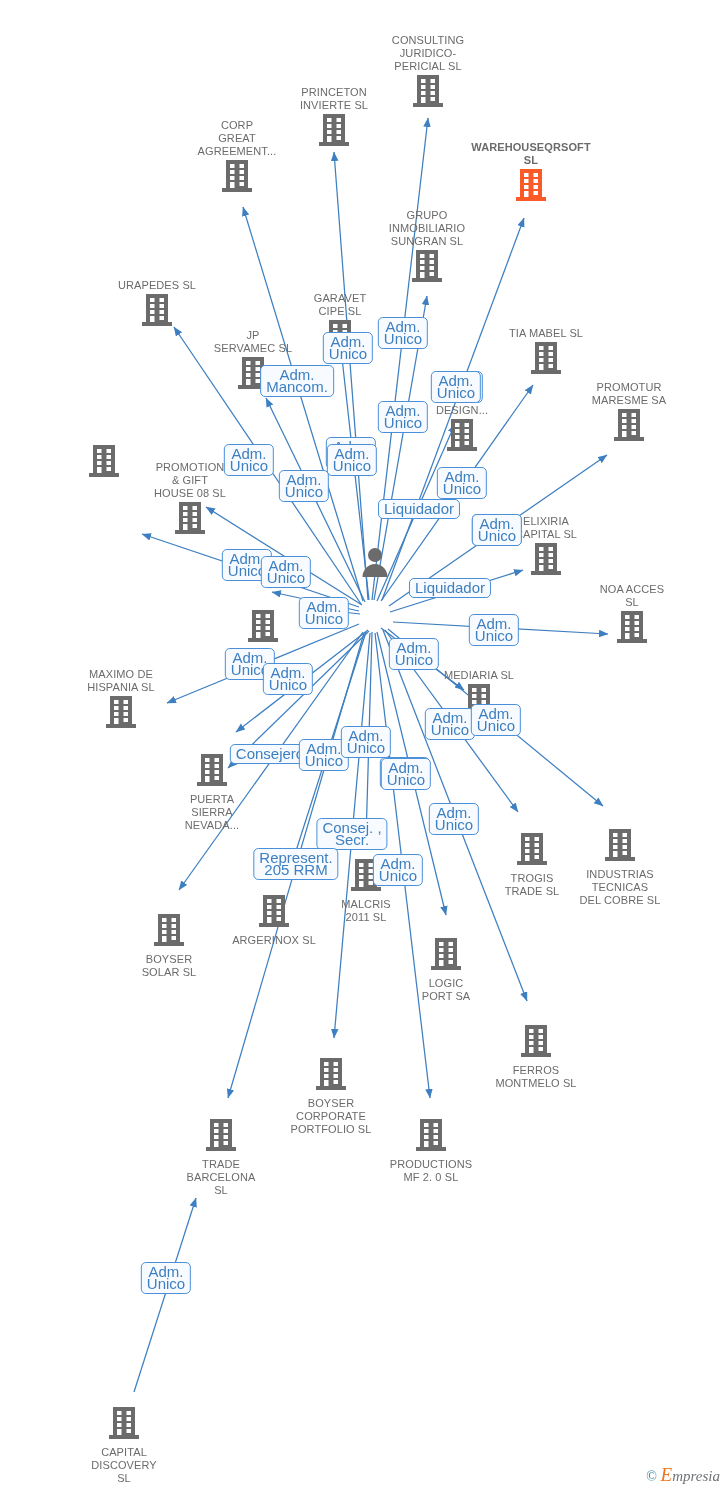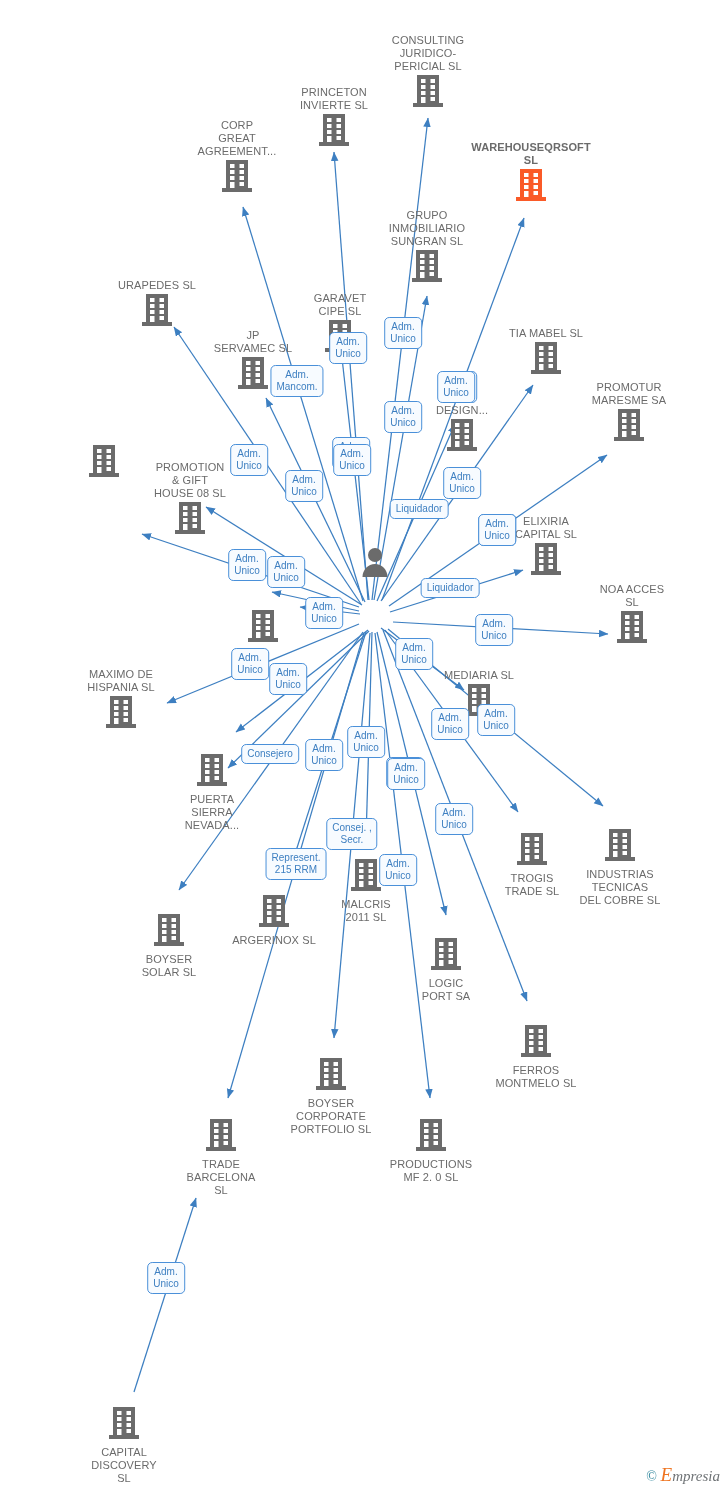--- a/index.html
+++ b/index.html
@@ -14,21 +14,21 @@
   .node .ico{display:block;margin:0 auto;}
   .node .lbl{display:block;font-size:11px;line-height:13px;color:#6b6b6b;
              letter-spacing:.1px;white-space:pre-line;}
   .node.lbl-above .lbl{margin-bottom:1px;}
   .node.lbl-below .lbl{margin-top:2px;}
   .node.focus .lbl{color:#6b6b6b;font-weight:bold;}
 
   
   .role{position:absolute;transform:translate(-50%,-50%);
         background:#f7fbff;border:1.4px solid #4a90d9;border-radius:5px;
-        color:#3d7fc1;font-size:10px;line-height:12px;text-align:center;
+        color:#3d7fc1;font-size:15px;line-height:12px;text-align:center;
         padding:3px 5px;white-space:pre-line;box-sizing:border-box;}
   .role.wide{white-space:nowrap;}
   #wm{position:absolute;right:8px;bottom:14px;font-size:15px;
       font-family:"Liberation Serif",serif;color:#3d8ea3;white-space:nowrap;}
   #wm .c{color:#3d8ea3;font-size:14px;}
   #wm .e{color:#ef7420;font-style:italic;font-size:19px;}
   #wm .rest{color:#6f7376;font-style:italic;}
 </style>
 </head>
 <body>
@@ -671,21 +671,21 @@
       <div class="role" style="left: 288px; top: 679px;">Adm.
 Unico</div>
       <div class="role wide" style="left: 270px; top: 754px;">Consejero</div>
       <div class="role" style="left: 450px; top: 724px;">Adm.
 Unico</div>
       <div class="role" style="left: 496px; top: 720px;">Adm.
 Unico</div>
       <div class="role" style="left: 352px; top: 834px;">Consej. ,
 Secr.</div>
       <div class="role" style="left: 296px; top: 864px;">Represent.
-215 RRM</div>
+205 RRM</div>
       <div class="role" style="left: 324px; top: 755px;">Adm.
 Unico</div>
       <div class="role" style="left: 405px; top: 773px;">Adm.
 Unico</div>
       <div class="role" style="left: 454px; top: 819px;">Adm.
 Unico</div>
       <div class="role" style="left: 366px; top: 742px;">Adm.
 Unico</div>
       <div class="role" style="left: 398px; top: 870px;">Adm.
 Unico</div>

